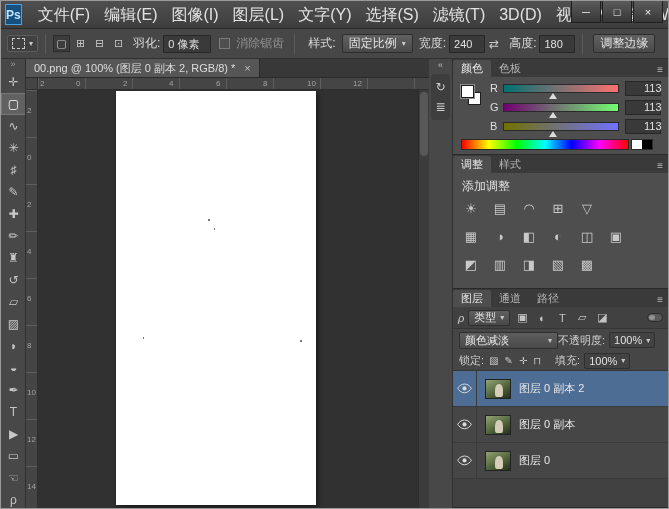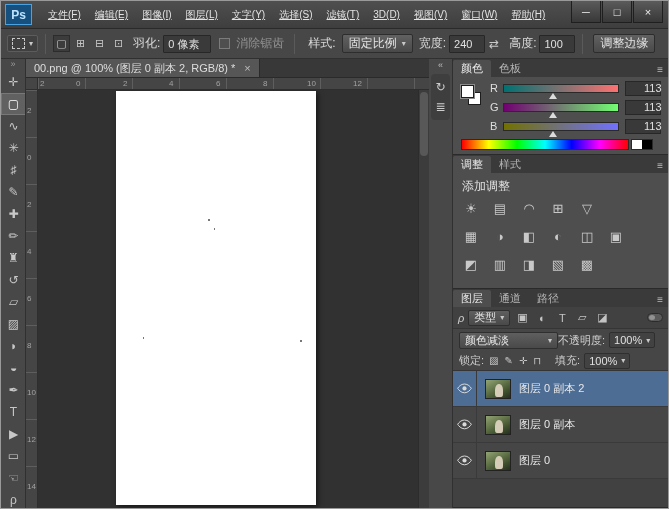--- a/index.html
+++ b/index.html
@@ -9,21 +9,21 @@
     font-family:"Liberation Sans","DejaVu Sans",sans-serif;
     background:#484848; border:1px solid #9a9a9a; color:#d6d6d6;
   }
   
   .menubar { position:absolute; left:0; top:0; width:100%; height:28px;
     background:linear-gradient(#4f4f4f,#3e3e3e); border-bottom:1px solid #2a2a2a;
     display:flex; align-items:center; }
   .ps-logo { width:27px; height:21px; margin:0 9px 0 4px; background:#15507e;
     border:1px solid #4aa3e0; color:#bfe2ff; font-weight:bold; font-size:12px;
     display:flex; align-items:center; justify-content:center; }
-  .menu-item { color:#e2e2e2; font-size:10px; padding:0 7px; line-height:27px; white-space:nowrap; cursor:default;text-decoration:underline; }
+  .menu-item { color:#e2e2e2; font-size:16px; padding:0 7px; line-height:27px; white-space:nowrap; cursor:default; }
   .win-controls { position:absolute; right:5px; top:0; display:flex; height:22px; }
   .win-btn { width:30px; height:22px; background:linear-gradient(#5b5b5b,#383838);
     border:1px solid #1f1f1f; border-top:none; color:#efefef; font-size:11px;
     display:flex; align-items:center; justify-content:center; margin-left:1px; }
   
   .optionsbar { position:absolute; left:0; top:28px; width:100%; height:30px;
     background:#474747; border-bottom:1px solid #303030;
     display:flex; align-items:center; font-size:12px; color:#d6d6d6; white-space:nowrap; }
   .tool-preset { display:flex; align-items:center; gap:4px; border:1px solid #5c5c5c;
     background:#404040; border-radius:2px; padding:2px 4px; margin-left:6px; }
@@ -193,21 +193,21 @@
     <div class="ob-sep"></div>
     <span class="ob-label">样式:</span>
     <div class="ob-select">
       <span>固定比例</span>
       <span class="caret">▾</span>
     </div>
     <span class="ob-label">宽度:</span>
     <div class="ob-input" style="width:36px;">240</div>
     <span class="swap-icon">⇄</span>
     <span class="ob-label">高度:</span>
-    <div class="ob-input" style="width:36px;">100</div>
+    <div class="ob-input" style="width:36px;">180</div>
     <div class="ob-sep"></div>
     <div class="ob-btn">调整边缘</div>
   </div>
 
   <div class="toolbar">
     <div class="tb-grip">»</div>
     <div class="tool">✛</div>
     <div class="tool active">▢</div>
     <div class="tool">∿</div>
     <div class="tool">✳</div>

